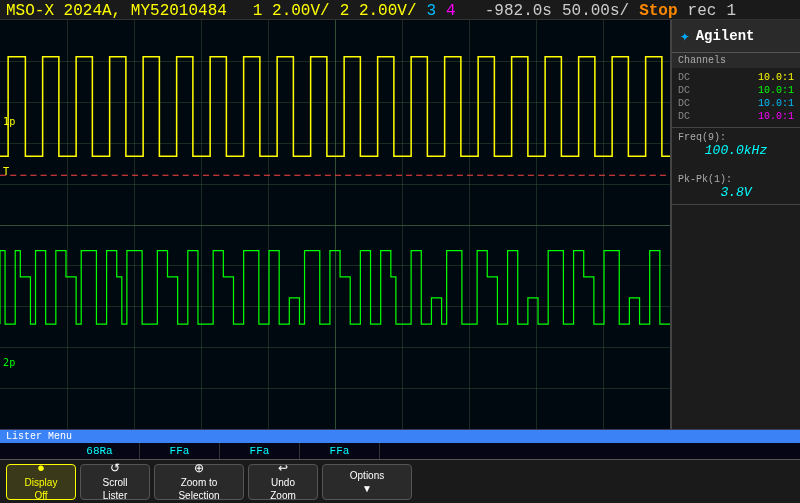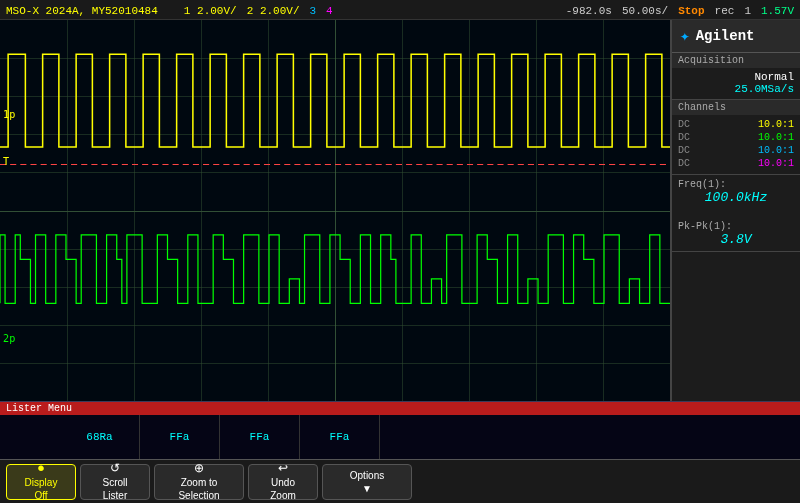--- a/index.html
+++ b/index.html
@@ -17,24 +17,24 @@
       display: flex;
       width: 800px;
       height: 503px;
       flex-direction: column;
     }
 
     
     .status-bar {
       background: #1a1a1a;
       color: #fff;
-      font-size: 11px;
+      font-size: 16px;
       padding: 2px 6px;
       display: flex;
-      align-items: flex-end;
+      align-items: flex-start;
       gap: 10px;
       height: 20px;
       border-bottom: 1px solid #333;
     }
     .status-bar .ch1 { color: #ffff00; }
 
     
     .content-area {
       display: flex;
       flex: 1;
@@ -201,27 +201,27 @@
     
     .lister-section {
       background: #050515;
       border-top: 1px solid #3a3a5a;
     }
 
     .lister-title {
       color: #fff;
       font-size: 10px;
       padding: 1px 6px;
-      background: #b91c1c;
+      background: #3b82f6;
     }
 
     .lister-content {
       display: flex;
       align-items: center;
-      height: 44px;
+      height: 16px;
       font-size: 11px;
       color: #00ffff;
     }
 
   </style>
 </head>
 <body>
 
 <div class="main-container">
 
@@ -305,25 +305,20 @@
 
     </div>
 
     <div class="right-panel">
 
       <div class="agilent-header">
         <span class="agilent-logo">✦</span>
         <span class="agilent-text">Agilent</span>
       </div>
 
-      <div class="panel-section">
-        <div class="panel-section-title">Acquisition</div>
-        <div class="panel-value">Normal</div>
-        <div class="panel-value panel-value-cyan">25.0MSa/s</div>
-      </div>
 
       <div class="panel-section">
         <div class="panel-section-title">Channels</div>
         <div class="channel-row">
           <span class="ch-dc">DC</span>
           <span class="ch-val-1">10.0:1</span>
         </div>
         <div class="channel-row">
           <span class="ch-dc">DC</span>
           <span class="ch-val-2">10.0:1</span>
@@ -332,21 +327,21 @@
           <span class="ch-dc">DC</span>
           <span class="ch-val-3">10.0:1</span>
         </div>
         <div class="channel-row">
           <span class="ch-dc">DC</span>
           <span class="ch-val-4">10.0:1</span>
         </div>
       </div>
 
       <div class="panel-section">
-        <div class="meas-label">Freq(1):</div>
+        <div class="meas-label">Freq(9):</div>
         <div class="meas-value">100.0kHz</div>
         <div style="margin-top:16px;" class="meas-label">Pk-Pk(1):</div>
         <div class="meas-value">3.8V</div>
       </div>
 
     </div>
   </div>
 
   <div class="lister-section">
     <div class="lister-title">Lister Menu</div>

